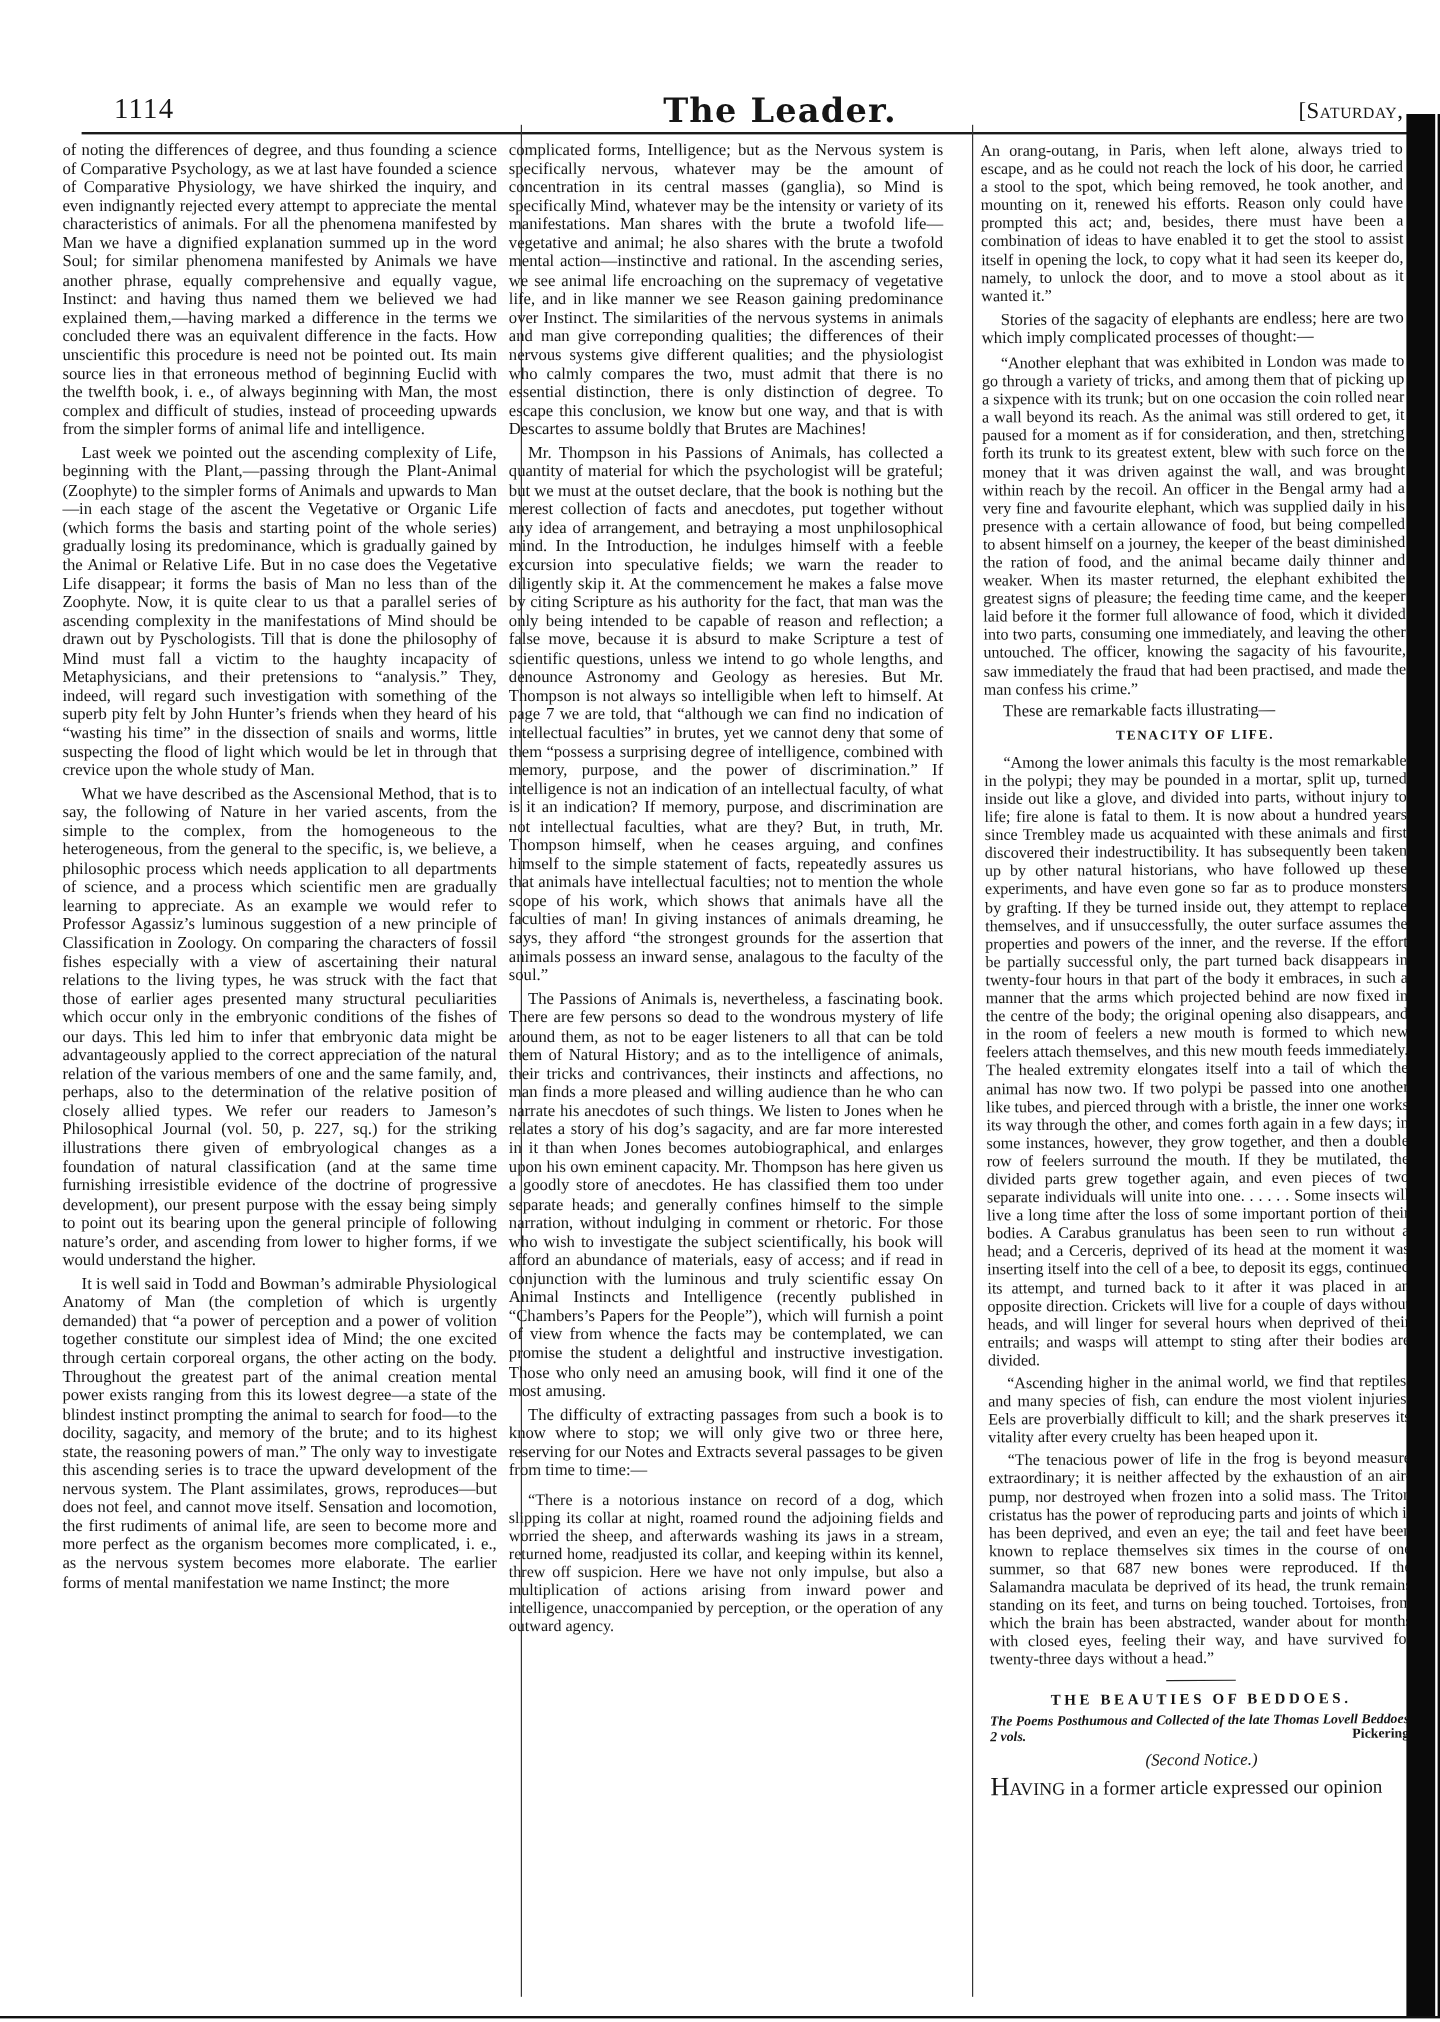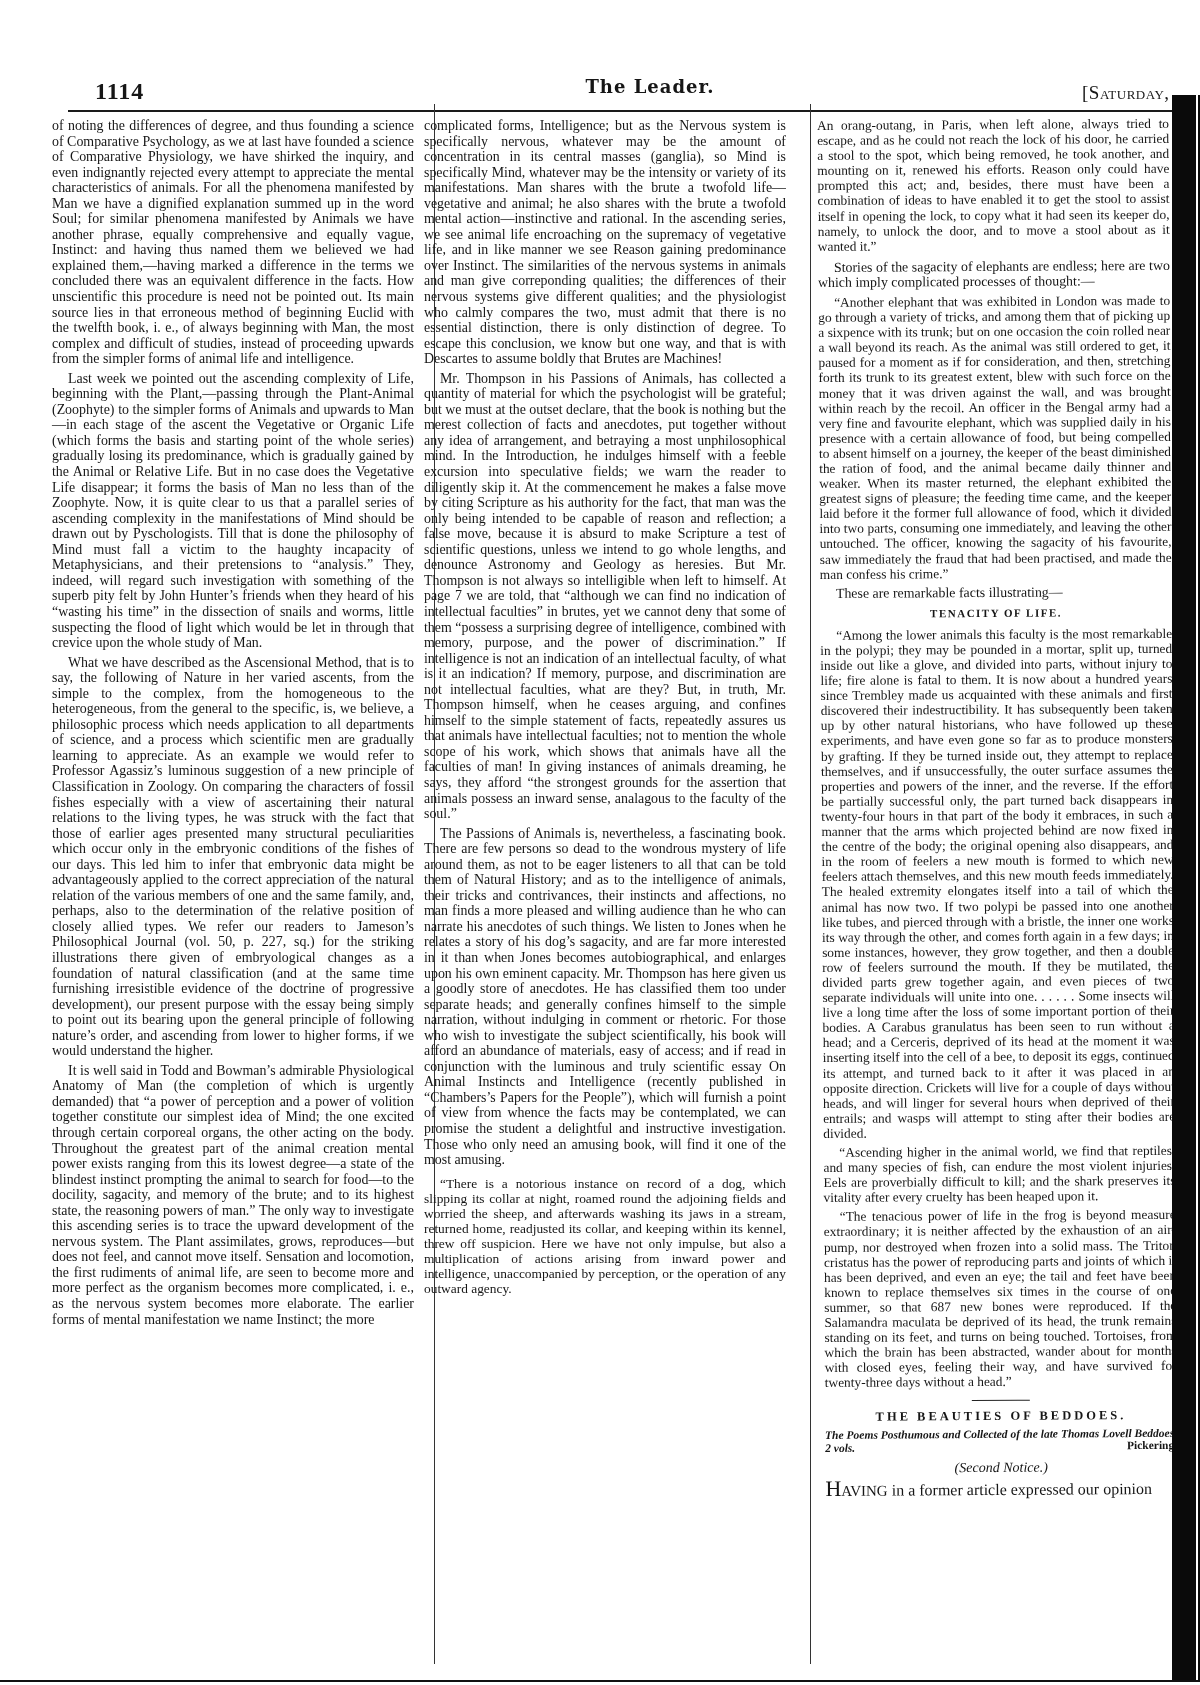--- a/index.html
+++ b/index.html
@@ -2,25 +2,25 @@
 <html><head>
 <meta charset="utf-8">
 <style>
   html, body { margin: 0; padding: 0; background: #ffffff; }
   body {
     width: 1200px; height: 1685px; position: relative; overflow: hidden;
     font-family: "Liberation Serif", "DejaVu Serif", serif; color: #161616;
   }
   .page-number {
     position: absolute; left: 95px; top: 78px;
-    font-size: 24px; font-weight: bold; letter-spacing: 1px;
+    font-size: 24px; font-weight: normal; letter-spacing: 1px;
   }
   .masthead {
     position: absolute; left: 500px; top: 76px; width: 300px; text-align: center;
-    font-family: "DejaVu Serif", serif; font-size: 18px; font-weight: bold; letter-spacing: 1px;
+    font-family: "DejaVu Serif", serif; font-size: 28px; font-weight: bold; letter-spacing: 1px;
   }
   .day {
     position: absolute; left: 1082px; top: 82px; font-size: 19px; font-weight: normal;
     font-variant: small-caps; letter-spacing: 0.5px;
   }
   .top-rule { position: absolute; left: 68px; top: 110px; width: 1125px; height: 2px; background: #1a1a1a; }
   .bottom-rule { position: absolute; left: 0; top: 1680px; width: 1200px; height: 2px; background: #111; }
   .right-edge { position: absolute; left: 1172px; top: 95px; width: 28px; height: 1585px; background: #0a0a0a; }
   .right-edge-gap { position: absolute; left: 1196px; top: 95px; width: 2px; height: 1585px; background: #fff; }
   .col {
@@ -64,20 +64,21 @@
   <p class="noindent">of noting the differences of degree, and thus founding a science of Comparative Psychology, as we at last have founded a science of Comparative Physiology, we have shirked the inquiry, and even indignantly rejected every attempt to appreciate the mental characteristics of animals. For all the phenomena manifested by Man we have a dignified explanation summed up in the word Soul; for similar phenomena manifested by Animals we have another phrase, equally comprehensive and equally vague, Instinct: and having thus named them we believed we had explained them,—having marked a difference in the terms we concluded there was an equivalent difference in the facts. How unscientific this procedure is need not be pointed out. Its main source lies in that erroneous method of beginning Euclid with the twelfth book, i. e., of always beginning with Man, the most complex and difficult of studies, instead of proceeding upwards from the simpler forms of animal life and intelligence.</p>
   <p>Last week we pointed out the ascending complexity of Life, beginning with the Plant,—passing through the Plant-Animal (Zoophyte) to the simpler forms of Animals and upwards to Man—in each stage of the ascent the Vegetative or Organic Life (which forms the basis and starting point of the whole series) gradually losing its predominance, which is gradually gained by the Animal or Relative Life. But in no case does the Vegetative Life disappear; it forms the basis of Man no less than of the Zoophyte. Now, it is quite clear to us that a parallel series of ascending complexity in the manifestations of Mind should be drawn out by Pyschologists. Till that is done the philosophy of Mind must fall a victim to the haughty incapacity of Metaphysicians, and their pretensions to “analysis.” They, indeed, will regard such investigation with something of the superb pity felt by John Hunter’s friends when they heard of his “wasting his time” in the dissection of snails and worms, little suspecting the flood of light which would be let in through that crevice upon the whole study of Man.</p>
   <p>What we have described as the Ascensional Method, that is to say, the following of Nature in her varied ascents, from the simple to the complex, from the homogeneous to the heterogeneous, from the general to the specific, is, we believe, a philosophic process which needs application to all departments of science, and a process which scientific men are gradually learning to appreciate. As an example we would refer to Professor Agassiz’s luminous suggestion of a new principle of Classification in Zoology. On comparing the characters of fossil fishes especially with a view of ascertaining their natural relations to the living types, he was struck with the fact that those of earlier ages presented many structural peculiarities which occur only in the embryonic conditions of the fishes of our days. This led him to infer that embryonic data might be advantageously applied to the correct appreciation of the natural relation of the various members of one and the same family, and, perhaps, also to the determination of the relative position of closely allied types. We refer our readers to Jameson’s Philosophical Journal (vol. 50, p. 227, sq.) for the striking illustrations there given of embryological changes as a foundation of natural classification (and at the same time furnishing irresistible evidence of the doctrine of progressive development), our present purpose with the essay being simply to point out its bearing upon the general principle of following nature’s order, and ascending from lower to higher forms, if we would understand the higher.</p>
   <p>It is well said in Todd and Bowman’s admirable Physiological Anatomy of Man (the completion of which is urgently demanded) that “a power of perception and a power of volition together constitute our simplest idea of Mind; the one excited through certain corporeal organs, the other acting on the body. Throughout the greatest part of the animal creation mental power exists ranging from this its lowest degree—a state of the blindest instinct prompting the animal to search for food—to the docility, sagacity, and memory of the brute; and to its highest state, the reasoning powers of man.” The only way to investigate this ascending series is to trace the upward development of the nervous system. The Plant assimilates, grows, reproduces—but does not feel, and cannot move itself. Sensation and locomotion, the first rudiments of animal life, are seen to become more and more perfect as the organism becomes more complicated, i. e., as the nervous system becomes more elaborate. The earlier forms of mental manifestation we name Instinct; the more</p>
 </div>
 
 <div class="col col2">
   <p class="noindent">complicated forms, Intelligence; but as the Nervous system is specifically nervous, whatever may be the amount of concentration in its central masses (ganglia), so Mind is specifically Mind, whatever may be the intensity or variety of its manifestations. Man shares with the brute a twofold life—vegetative and animal; he also shares with the brute a twofold mental action—instinctive and rational. In the ascending series, we see animal life encroaching on the supremacy of vegetative life, and in like manner we see Reason gaining predominance over Instinct. The similarities of the nervous systems in animals and man give correponding qualities; the differences of their nervous systems give different qualities; and the physiologist who calmly compares the two, must admit that there is no essential distinction, there is only distinction of degree. To escape this conclusion, we know but one way, and that is with Descartes to assume boldly that Brutes are Machines!</p>
   <p>Mr. Thompson in his Passions of Animals, has collected a quantity of material for which the psychologist will be grateful; but we must at the outset declare, that the book is nothing but the merest collection of facts and anecdotes, put together without any idea of arrangement, and betraying a most unphilosophical mind. In the Introduction, he indulges himself with a feeble excursion into speculative fields; we warn the reader to diligently skip it. At the commencement he makes a false move by citing Scripture as his authority for the fact, that man was the only being intended to be capable of reason and reflection; a false move, because it is absurd to make Scripture a test of scientific questions, unless we intend to go whole lengths, and denounce Astronomy and Geology as heresies. But Mr. Thompson is not always so intelligible when left to himself. At page 7 we are told, that “although we can find no indication of intellectual faculties” in brutes, yet we cannot deny that some of them “possess a surprising degree of intelligence, combined with memory, purpose, and the power of discrimination.” If intelligence is not an indication of an intellectual faculty, of what is it an indication? If memory, purpose, and discrimination are not intellectual faculties, what are they? But, in truth, Mr. Thompson himself, when he ceases arguing, and confines himself to the simple statement of facts, repeatedly assures us that animals have intellectual faculties; not to mention the whole scope of his work, which shows that animals have all the faculties of man! In giving instances of animals dreaming, he says, they afford “the strongest grounds for the assertion that animals possess an inward sense, analagous to the faculty of the soul.”</p>
   <p>The Passions of Animals is, nevertheless, a fascinating book. There are few persons so dead to the wondrous mystery of life around them, as not to be eager listeners to all that can be told them of Natural History; and as to the intelligence of animals, their tricks and contrivances, their instincts and affections, no man finds a more pleased and willing audience than he who can narrate his anecdotes of such things. We listen to Jones when he relates a story of his dog’s sagacity, and are far more interested in it than when Jones becomes autobiographical, and enlarges upon his own eminent capacity. Mr. Thompson has here given us a goodly store of anecdotes. He has classified them too under separate heads; and generally confines himself to the simple narration, without indulging in comment or rhetoric. For those who wish to investigate the subject scientifically, his book will afford an abundance of materials, easy of access; and if read in conjunction with the luminous and truly scientific essay On Animal Instincts and Intelligence (recently published in “Chambers’s Papers for the People”), which will furnish a point of view from whence the facts may be contemplated, we can promise the student a delightful and instructive investigation. Those who only need an amusing book, will find it one of the most amusing.</p>
+  <p>The difficulty of extracting passages from such a book is to know where to stop; we will only give two or three here, reserving for our Notes and Extracts several passages to be given from time to time:—</p>
   <p class="quote" style="margin-top:8px;">“There is a notorious instance on record of a dog, which slipping its collar at night, roamed round the adjoining fields and worried the sheep, and afterwards washing its jaws in a stream, returned home, readjusted its collar, and keeping within its kennel, threw off suspicion. Here we have not only impulse, but also a multiplication of actions arising from inward power and intelligence, unaccompanied by perception, or the operation of any outward agency.</p>
 </div>
 
 <div class="col col3">
   <p class="noindent quote">An orang-outang, in Paris, when left alone, always tried to escape, and as he could not reach the lock of his door, he carried a stool to the spot, which being removed, he took another, and mounting on it, renewed his efforts. Reason only could have prompted this act; and, besides, there must have been a combination of ideas to have enabled it to get the stool to assist itself in opening the lock, to copy what it had seen its keeper do, namely, to unlock the door, and to move a stool about as it wanted it.”</p>
   <p style="margin-top:6px;">Stories of the sagacity of elephants are endless; here are two which imply complicated processes of thought:—</p>
   <p class="quote">“Another elephant that was exhibited in London was made to go through a variety of tricks, and among them that of picking up a sixpence with its trunk; but on one occasion the coin rolled near a wall beyond its reach. As the animal was still ordered to get, it paused for a moment as if for consideration, and then, stretching forth its trunk to its greatest extent, blew with such force on the money that it was driven against the wall, and was brought within reach by the recoil. An officer in the Bengal army had a very fine and favourite elephant, which was supplied daily in his presence with a certain allowance of food, but being compelled to absent himself on a journey, the keeper of the beast diminished the ration of food, and the animal became daily thinner and weaker. When its master returned, the elephant exhibited the greatest signs of pleasure; the feeding time came, and the keeper laid before it the former full allowance of food, which it divided into two parts, consuming one immediately, and leaving the other untouched. The officer, knowing the sagacity of his favourite, saw immediately the fraud that had been practised, and made the man confess his crime.”</p>
   <p>These are remarkable facts illustrating—</p>
   <div class="heading">TENACITY OF LIFE.</div>
   <p class="quote">“Among the lower animals this faculty is the most remarkable in the polypi; they may be pounded in a mortar, split up, turned inside out like a glove, and divided into parts, without injury to life; fire alone is fatal to them. It is now about a hundred years since Trembley made us acquainted with these animals and first discovered their indestructibility. It has subsequently been taken up by other natural historians, who have followed up these experiments, and have even gone so far as to produce monsters by grafting. If they be turned inside out, they attempt to replace themselves, and if unsuccessfully, the outer surface assumes the properties and powers of the inner, and the reverse. If the effort be partially successful only, the part turned back disappears in twenty-four hours in that part of the body it embraces, in such a manner that the arms which projected behind are now fixed in the centre of the body; the original opening also disappears, and in the room of feelers a new mouth is formed to which new feelers attach themselves, and this new mouth feeds immediately. The healed extremity elongates itself into a tail of which the animal has now two. If two polypi be passed into one another like tubes, and pierced through with a bristle, the inner one works its way through the other, and comes forth again in a few days; in some instances, however, they grow together, and then a double row of feelers surround the mouth. If they be mutilated, the divided parts grew together again, and even pieces of two separate individuals will unite into one. . . . . . Some insects will live a long time after the loss of some important portion of their bodies. A Carabus granulatus has been seen to run without a head; and a Cerceris, deprived of its head at the moment it was inserting itself into the cell of a bee, to deposit its eggs, continued its attempt, and turned back to it after it was placed in an opposite direction. Crickets will live for a couple of days without heads, and will linger for several hours when deprived of their entrails; and wasps will attempt to sting after their bodies are divided.</p>

